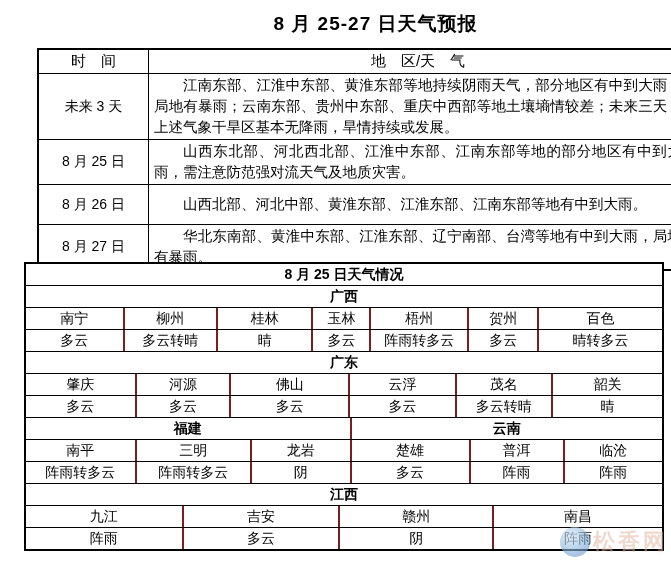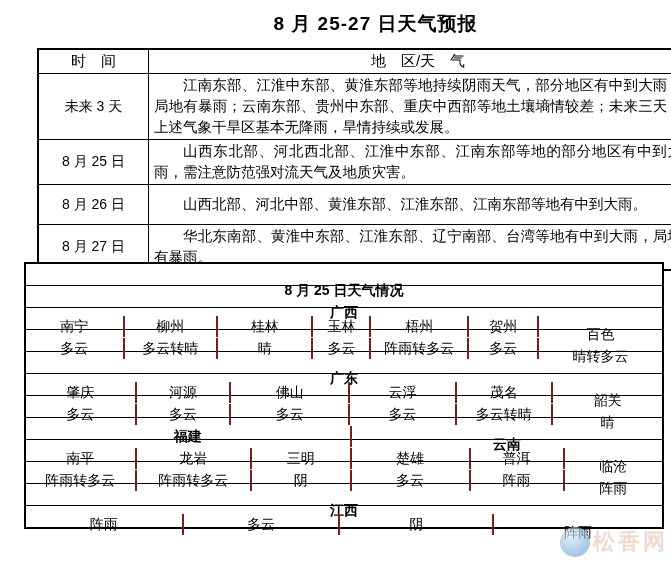--- a/index.html
+++ b/index.html
@@ -34,21 +34,21 @@
     position:absolute; left:24px; top:262px; width:636px;
     border:2px solid #000; background:#fff;
   }
   .t2 .row {
     display:grid; height:21px; align-items:center;
     border-bottom:1px solid #000;
     text-align:center; font-size:14px; line-height:21px;
   }
   .t2 .row:last-child { border-bottom:none; }
   .t2 .row > div { border-right:2px solid #7f1d1d; height:21px; overflow:hidden; }
-  .t2 .row > div:last-child { border-right:none;margin-top:16px; }
+  .t2 .row > div:last-child { border-right:none; }
   .t2-title { font-weight:bold; font-size:15px; }
   .prov { font-weight:bold; font-size:15px; }
   .cols1  { grid-template-columns:100%; }
   .cols2  { grid-template-columns:51.2% auto; }
   .cols7  { grid-template-columns:15.5% 14.7% 15% 9.1% 15.4% 11% auto; }
   .cols6a { grid-template-columns:17.4% 14.9% 18.7% 16.7% 15.2% auto; }
   .cols6b { grid-template-columns:17.4% 18.1% 15.7% 18.7% 14.8% auto; }
   .cols4  { grid-template-columns:24.8% 24.6% 24.2% auto; }
   
   .wm-logo {
@@ -140,39 +140,45 @@
     <div>多云转晴</div>
     <div>晴</div>
   </div>
 
   <div class="row cols2 prov">
     <div>福建</div>
     <div>云南</div>
   </div>
   <div class="row cols6b">
     <div>南平</div>
+    <div>三明</div>
     <div>龙岩</div>
-    <div>三明</div>
     <div>楚雄</div>
     <div>普洱</div>
     <div>临沧</div>
   </div>
   <div class="row cols6b">
     <div>阵雨转多云</div>
     <div>阵雨转多云</div>
     <div>阴</div>
     <div>多云</div>
     <div>阵雨</div>
     <div>阵雨</div>
   </div>
 
   <div class="row cols1 prov">
     <div>江西</div>
   </div>
   <div class="row cols4">
+    <div>九江</div>
+    <div>吉安</div>
+    <div>赣州</div>
+    <div>南昌</div>
+  </div>
+  <div class="row cols4">
     <div>阵雨</div>
     <div>多云</div>
     <div>阴</div>
     <div>阵雨</div>
   </div>
 </div>
 
 <div class="wm-logo"></div>
 <div class="wm-text">松香网</div>
 

